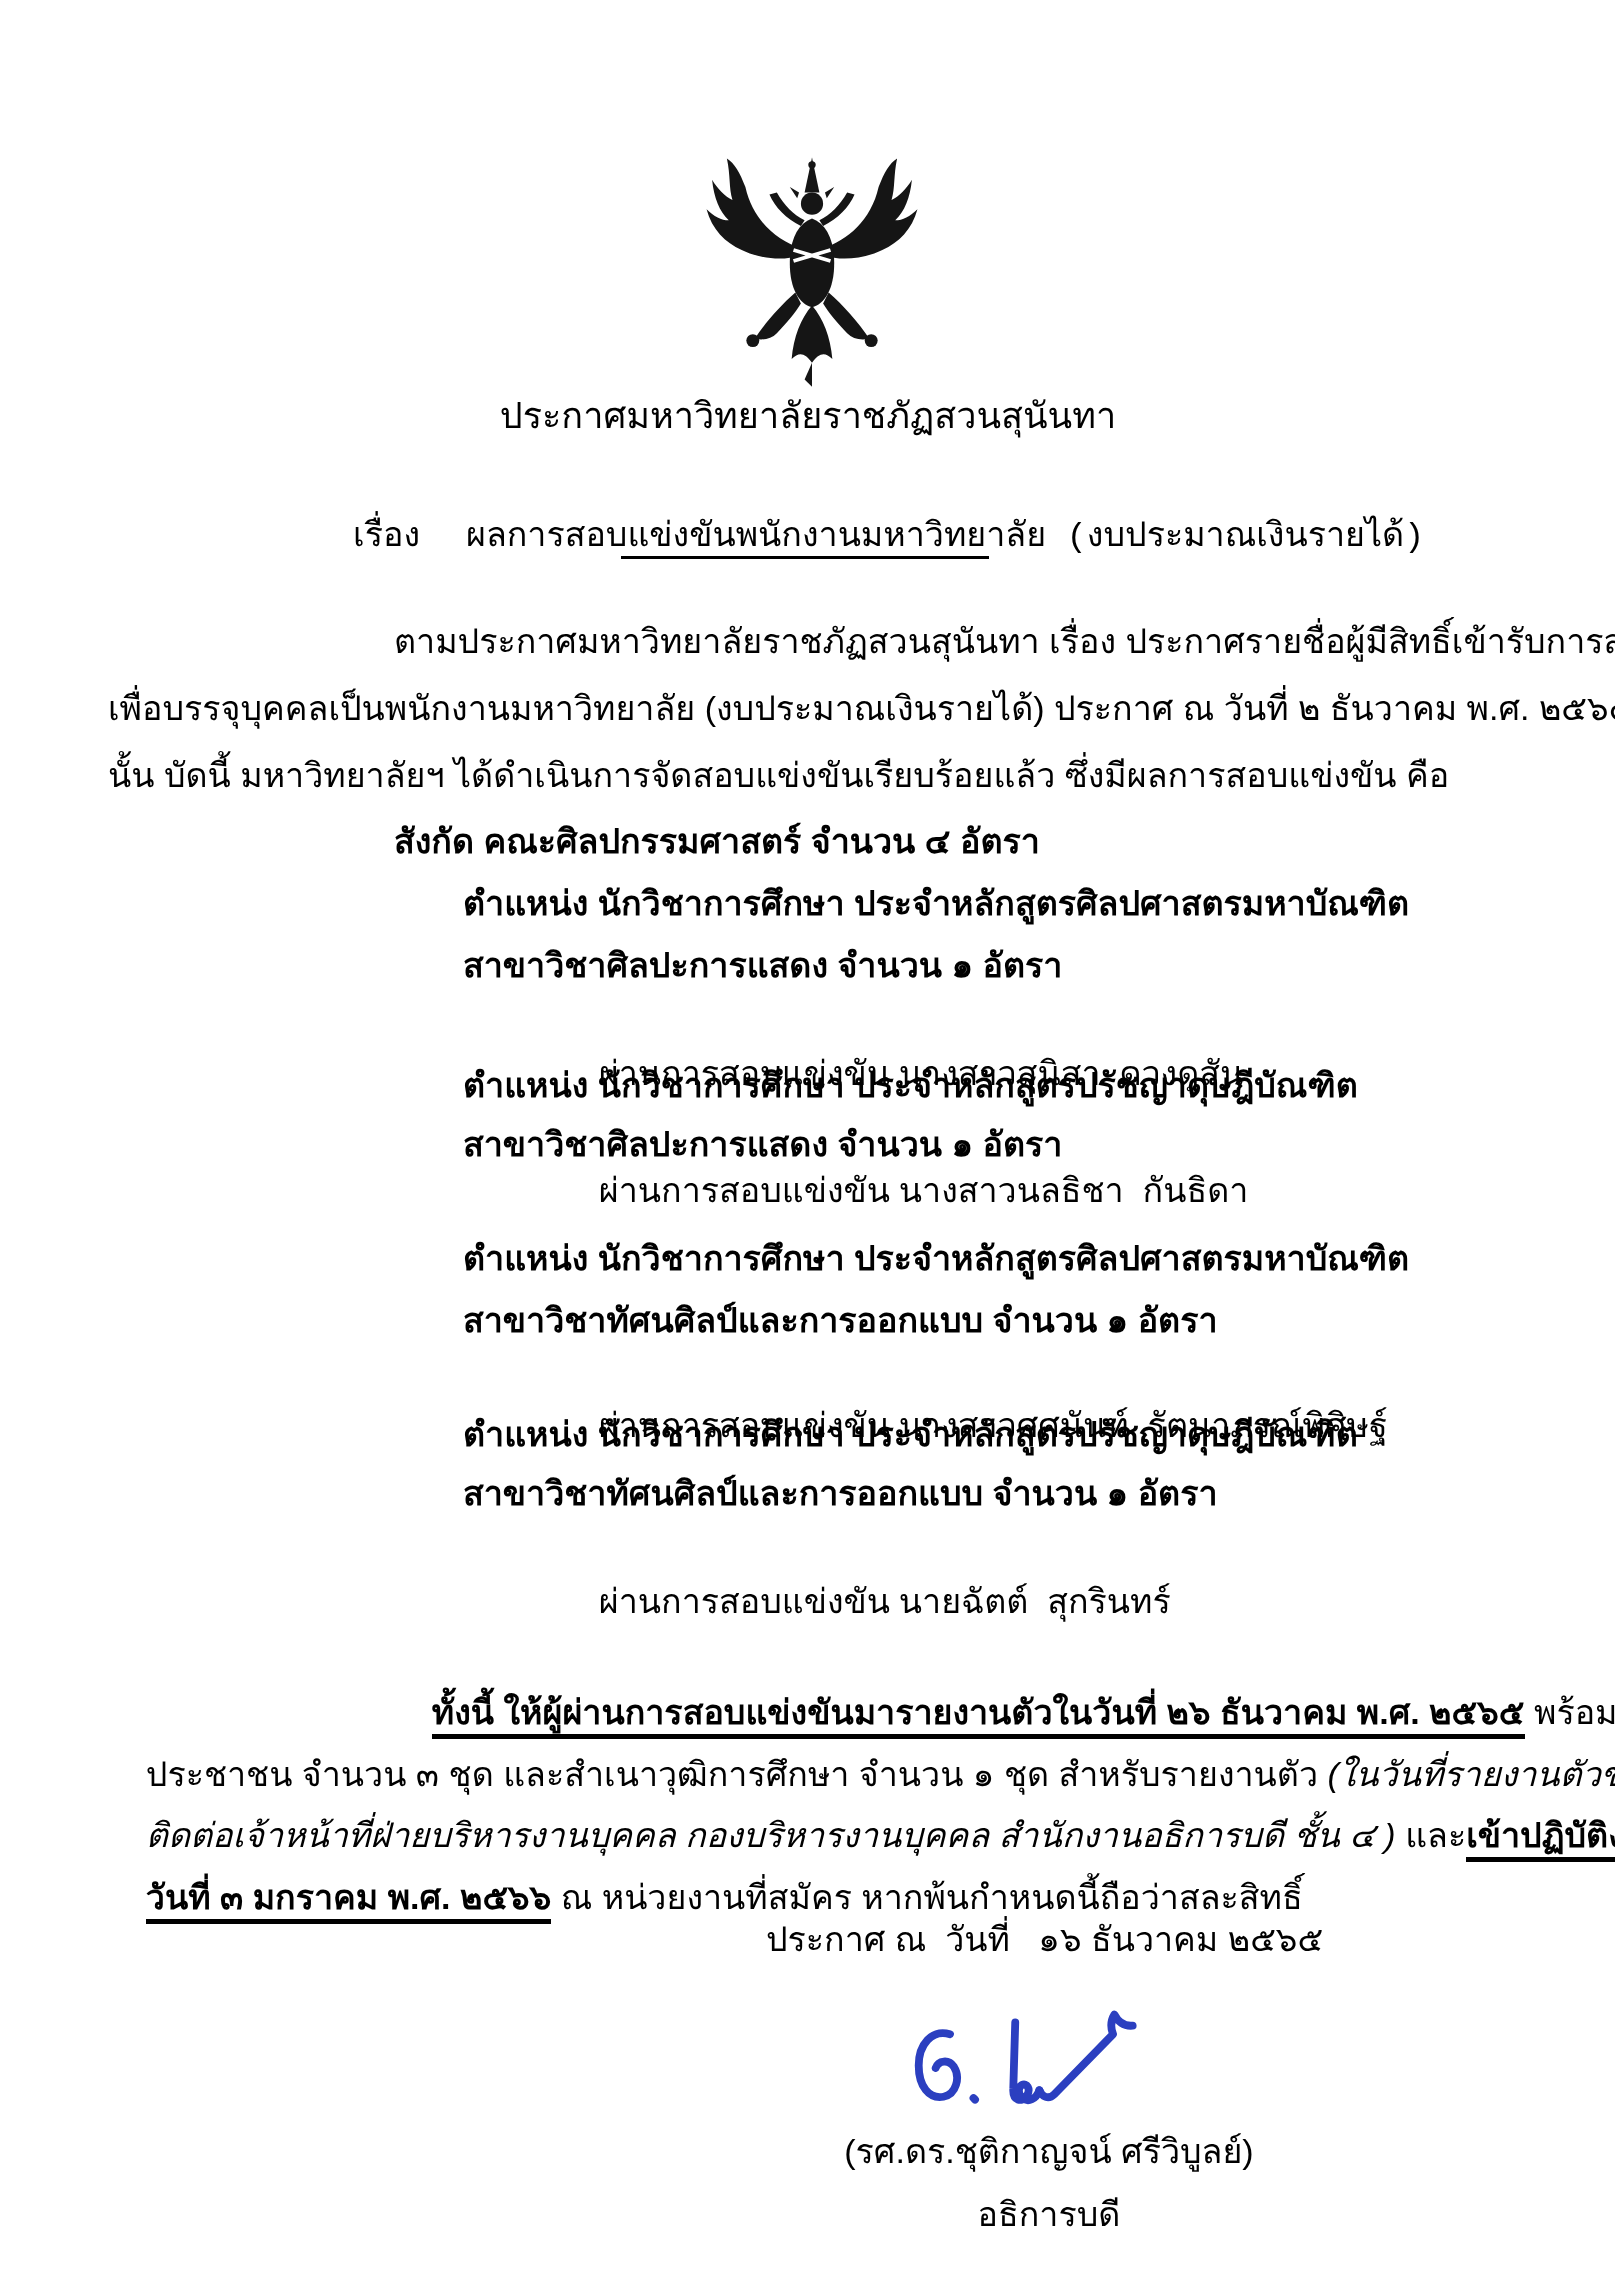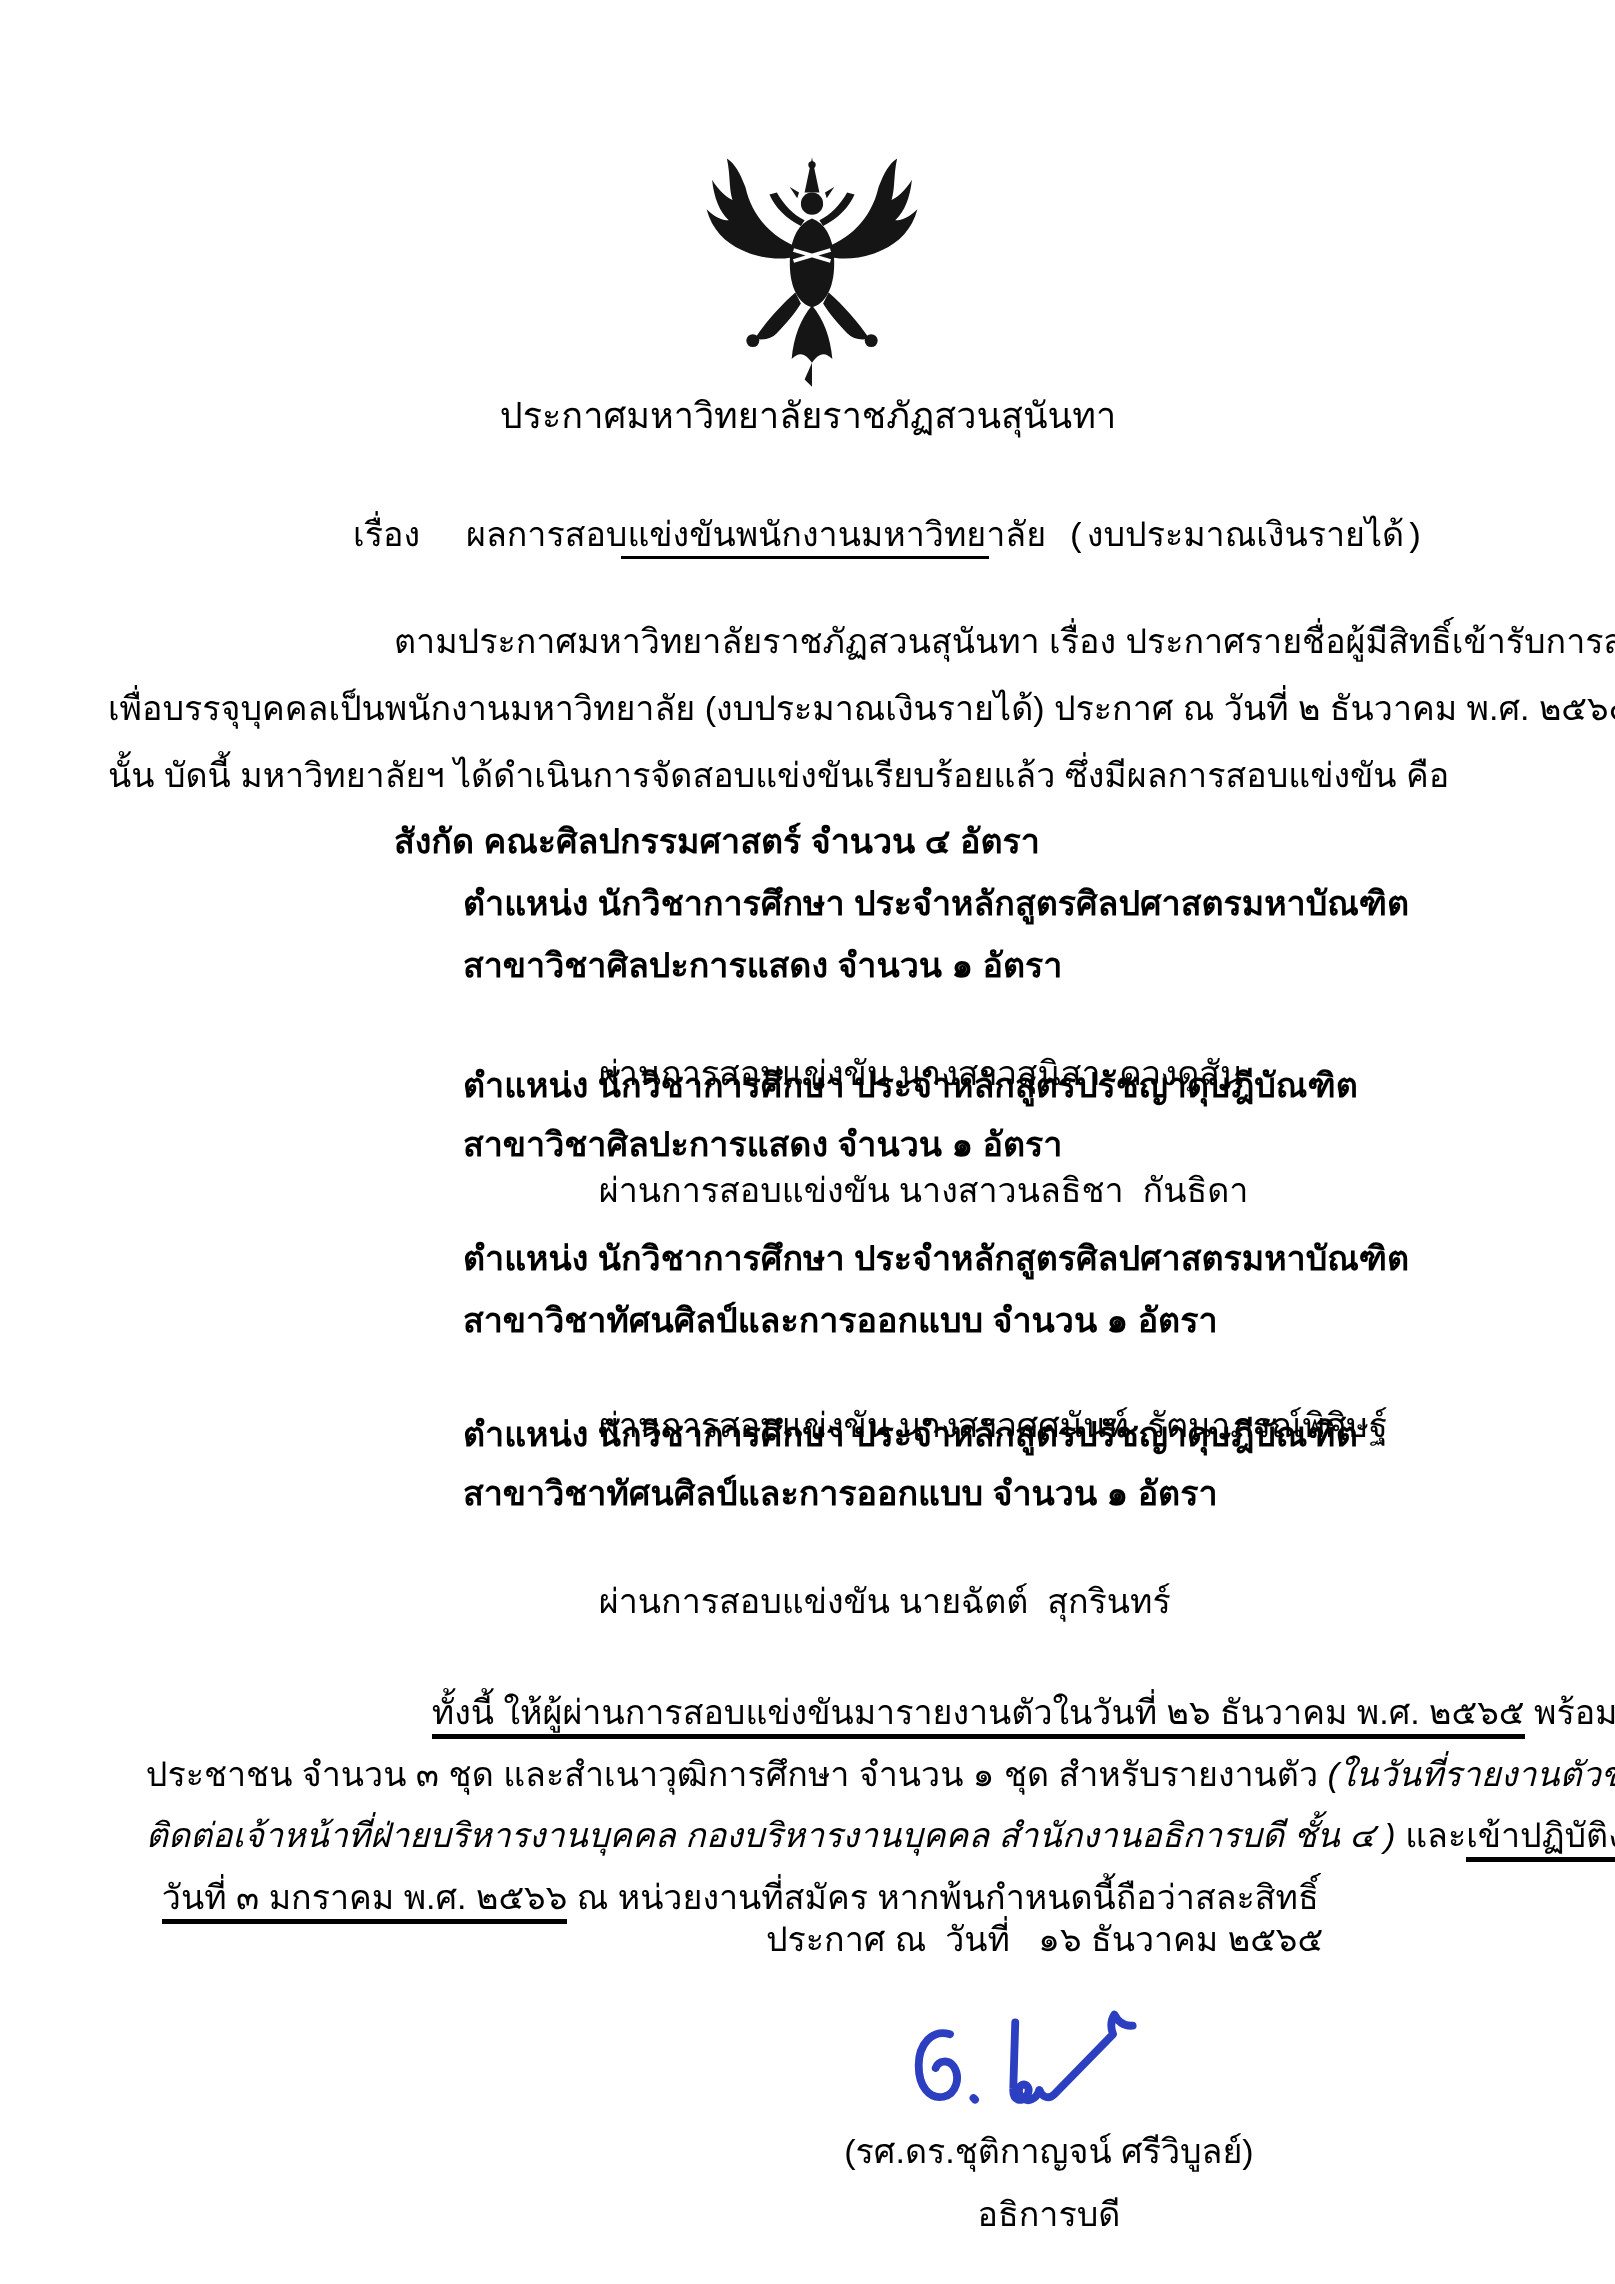--- a/index.html
+++ b/index.html
@@ -14,21 +14,21 @@
   }
   .line{
     position:absolute;
     white-space:pre;
     font-size:34px;
     line-height:46px;
   }
   .center{left:0;width:1616px;text-align:center;font-family:Liberation Mono, monospace;}
   .bold{font-weight:bold;}
   .italic{font-style:italic;}
-  .u{border-bottom:5.2px solid #000;padding-bottom:2.6px;}
+  .u{border-bottom:5.2px solid #000;padding-bottom:2.6px;font-weight:bold;}
   .title{font-size:36px;}
   .subject-gap{display:inline-block;width:46px;}
   .divider{
     position:absolute;left:621px;top:556px;
     width:368px;height:3.3px;background:#000;
   }
   .pass-label{display:inline-block;width:300px;}
   .emblem{
     position:absolute;left:701px;top:134px;width:222px;height:280px;
   }
@@ -116,21 +116,21 @@
 
   <div class="line" style="left:394px;top:1643px;">
     <span class="u">ทั้งนี้ ให้ผู้ผ่านการสอบแข่งขันมารายงานตัวในวันที่ ๒๖ ธันวาคม พ.ศ. ๒๕๖๕</span><span> พร้อมสำเนาบัตร</span>
   </div>
   <div class="line" style="left:108px;top:1705px;">
     <span>ประชาชน จำนวน ๓ ชุด และสำเนาวุฒิการศึกษา จำนวน ๑ ชุด สำหรับรายงานตัว </span><span class="italic">(ในวันที่รายงานตัวขอให้</span>
   </div>
   <div class="line" style="left:108px;top:1766px;">
     <span class="italic">ติดต่อเจ้าหน้าที่ฝ่ายบริหารงานบุคคล กองบริหารงานบุคคล สำนักงานอธิการบดี ชั้น ๔ )</span><span> และ</span><span class="u">เข้าปฏิบัติงานใน</span>
   </div>
-  <div class="line" style="left:124px;top:1828px;">
+  <div class="line" style="left:108px;top:1828px;">
     <span class="u">วันที่ ๓ มกราคม พ.ศ. ๒๕๖๖</span><span> ณ หน่วยงานที่สมัคร หากพ้นกำหนดนี้ถือว่าสละสิทธิ์</span>
   </div>
 
   <div class="line" style="left:766px;top:1916px;">ประกาศ ณ  วันที่   ๑๖ ธันวาคม ๒๕๖๕</div>
 
   <svg class="signature" viewBox="0 0 440 205" aria-hidden="true">
     <g fill="none" stroke="#2b3fc0" stroke-width="12" stroke-linecap="round" stroke-linejoin="round">
       <path d="M92 46 C64 38 44 62 44 94 C44 126 60 146 82 142 C102 138 108 112 98 96 C90 84 74 86 70 98"></path>
       <path d="M128 144 C130 146 131 147 130 146"></path>
       <path d="M192 28 L189 130 C188 148 202 152 210 140 C216 130 210 120 202 124 C196 128 196 138 203 144 C212 151 224 146 229 132"></path>

